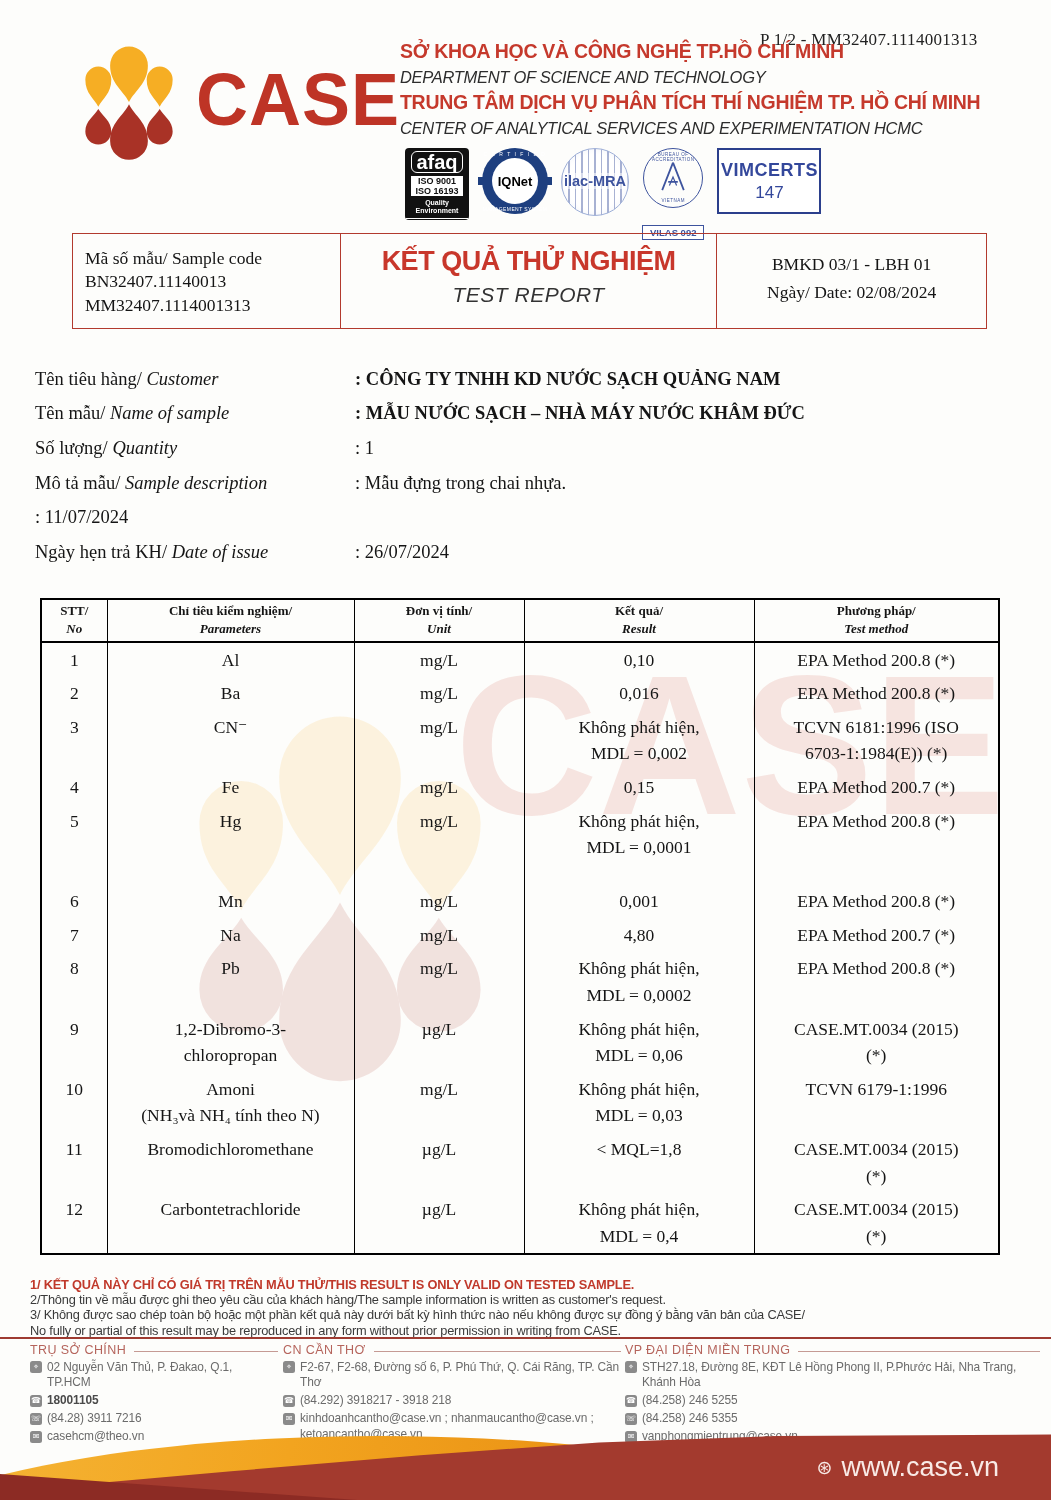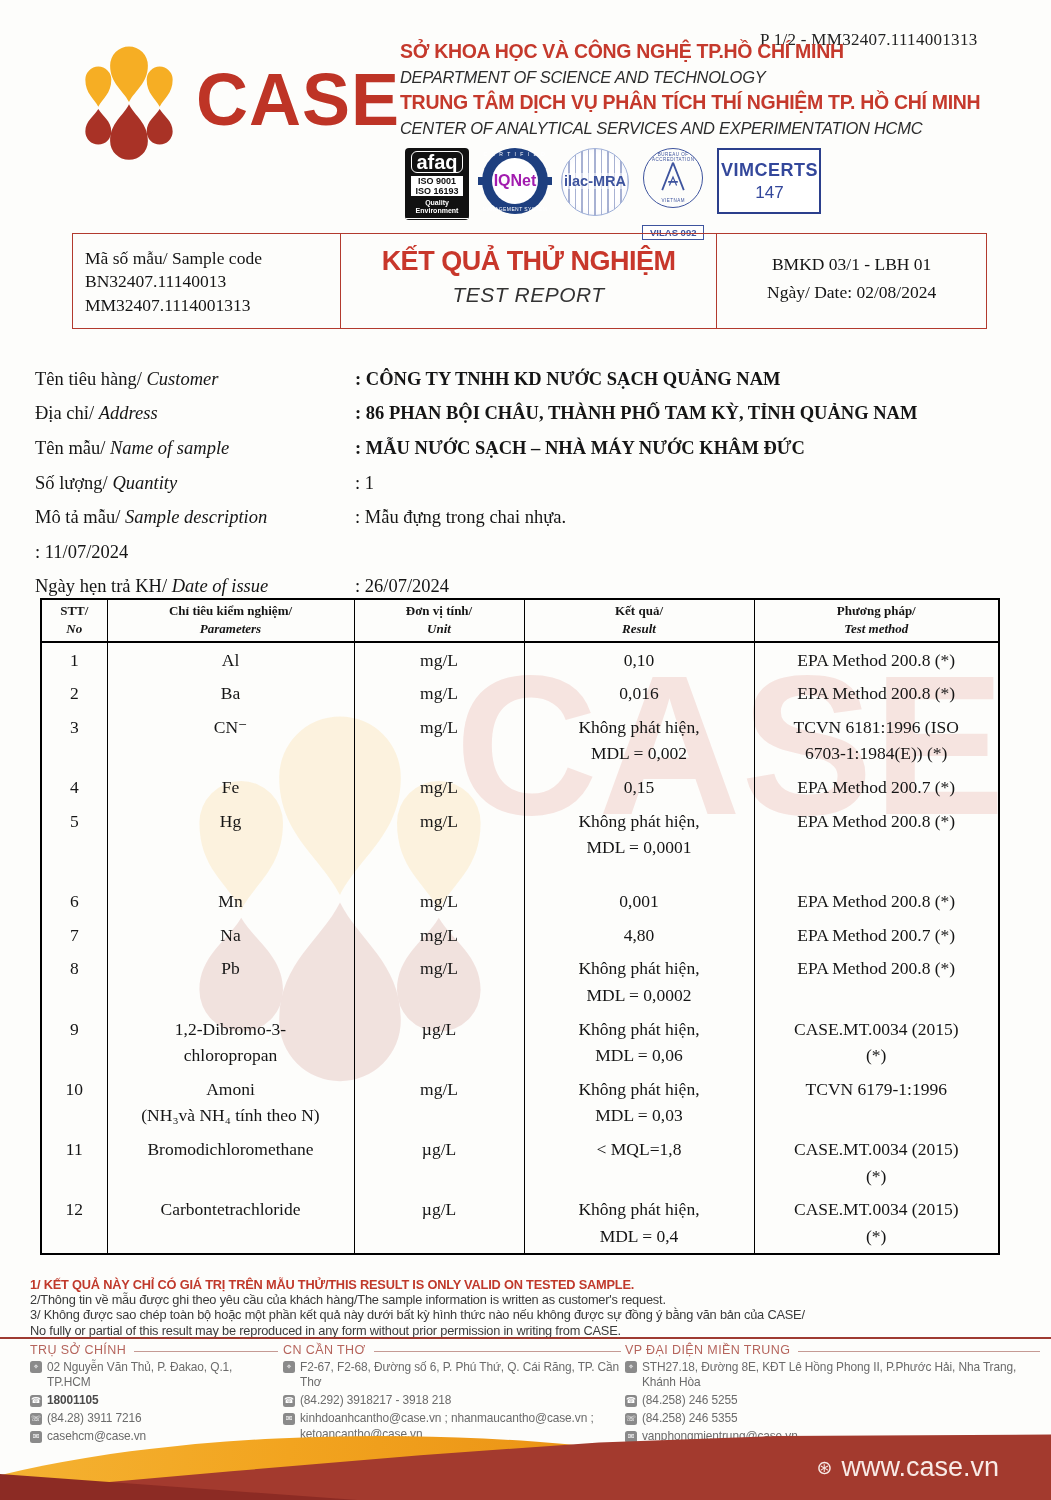--- a/index.html
+++ b/index.html
@@ -23,21 +23,21 @@
   .org-vn2{margin-top:3px;}
   
   .badges{position:absolute;left:405px;top:148px;display:flex;align-items:flex-start;gap:13px;font-family:"Liberation Sans","DejaVu Sans",sans-serif;}
   .b-afaq{width:64px;height:72px;background:#111;border-radius:4px;color:#fff;text-align:center;overflow:hidden;}
   .b-afaq .af-name{font-weight:700;font-size:20px;line-height:20px;margin:3px 6px 2px;border:1.5px solid #fff;border-radius:6px;}
   .b-afaq .af-iso{background:#fff;color:#111;font-weight:700;font-size:9px;line-height:10px;margin:0 5px;border:1px solid #111;}
   .b-afaq .af-qe{font-size:7px;font-weight:700;line-height:8px;margin-top:2px;}
   .b-afaq .af-foot{font-size:4.5px;border-top:1px solid #fff;margin-top:3px;line-height:7px;letter-spacing:.2px;}
   .b-iqnet{width:66px;height:66px;border-radius:50%;background:#1E3F7F;position:relative;flex:none;}
   .b-iqnet .iq-inner{position:absolute;left:10px;top:10px;right:10px;bottom:10px;background:#fff;border-radius:50%;
-     display:flex;align-items:center;justify-content:center;font-weight:700;color:#a21caf;font-size:16px;}
+     display:flex;align-items:center;justify-content:center;font-weight:700;color:#000000;font-size:13px;}
   .b-iqnet .iq-top,.b-iqnet .iq-bot{position:absolute;width:100%;text-align:center;color:#fff;font-size:5px;letter-spacing:1.5px;}
   .b-iqnet .iq-top{top:2.5px;}
   .b-iqnet .iq-bot{bottom:2.5px;letter-spacing:.4px;}
   .b-iqnet:before,.b-iqnet:after{content:"";position:absolute;top:29px;width:10px;height:8px;background:#1E3F7F;}
   .b-iqnet:before{left:-4px}.b-iqnet:after{right:-4px}
   .b-ilac{width:66px;height:66px;border-radius:50%;position:relative;flex:none;overflow:hidden;
      background:
        repeating-linear-gradient(90deg, rgba(62,84,158,.45) 0 1.3px, transparent 1.3px 6.5px),
        radial-gradient(circle at 50% 50%, #fff 0 60%, #e8ecf6 100%);
      border:1.5px solid #9fb0d8;}
@@ -201,24 +201,20 @@
     </div>
   </div>
 
   <div class="info">
 
       <div class="info-row">
         <div class="info-label"><span class="lv">Tên tiêu hàng/</span>&nbsp;<span class="le">Customer</span></div>
         <div class="info-value b">: CÔNG TY TNHH KD NƯỚC SẠCH QUẢNG NAM</div>
       </div>
 
-      <div class="info-row">
-        <div class="info-label"><span class="lv">Địa chỉ/</span>&nbsp;<span class="le">Address</span></div>
-        <div class="info-value b">: 86 PHAN BỘI CHÂU, THÀNH PHỐ TAM KỲ, TỈNH QUẢNG NAM</div>
-      </div>
 
       <div class="info-row">
         <div class="info-label"><span class="lv">Tên mẫu/</span>&nbsp;<span class="le">Name of sample</span></div>
         <div class="info-value b">: MẪU NƯỚC SẠCH – NHÀ MÁY NƯỚC KHÂM ĐỨC</div>
       </div>
 
       <div class="info-row">
         <div class="info-label"><span class="lv">Số lượng/</span>&nbsp;<span class="le">Quantity</span></div>
         <div class="info-value">: 1</div>
       </div>
@@ -417,21 +413,21 @@
       <div class="fline">
           <span class="ficon">☎</span>
           <span class="txt bold">18001105</span>
         </div>
       <div class="fline">
           <span class="ficon">☏</span>
           <span class="txt">(84.28) 3911 7216</span>
         </div>
       <div class="fline">
           <span class="ficon">✉</span>
-          <span class="txt">casehcm@case.vn</span>
+          <span class="txt">casehcm@theo.vn</span>
         </div>
     </div>
     <div class="fcol c2">
       <div class="fcol-head">
           <span>CN CẦN THƠ</span>
           <span class="rule"></span>
         </div>
       <div class="fline">
           <span class="ficon">⌖</span>
           <span class="txt">F2-67, F2-68, Đường số 6, P. Phú Thứ, Q. Cái Răng, TP. Cần Thơ</span>

